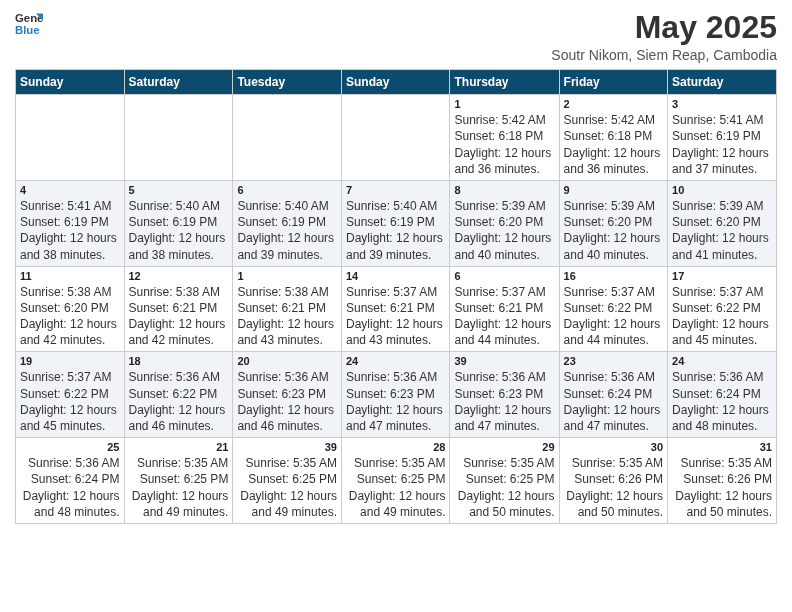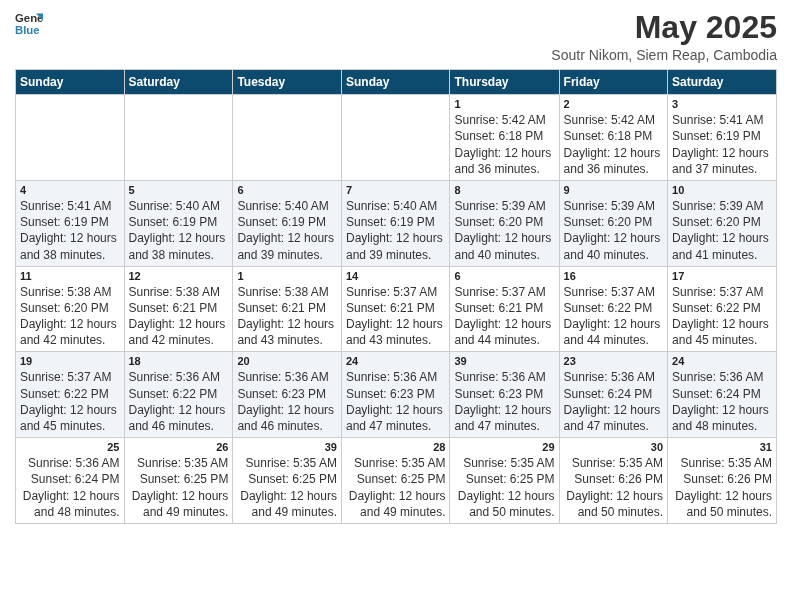--- a/index.html
+++ b/index.html
@@ -313,21 +313,21 @@
         </tr>
         <tr class="row-5">
           <td>
             <div class="day-number">25</div>
             <div class="cell-info" style="white-space: pre-line;">Sunrise: 5:36 AM
 Sunset: 6:24 PM
 Daylight: 12 hours
 and 48 minutes.</div>
           </td>
           <td>
-            <div class="day-number">26</div>
+            <div class="day-number">21</div>
             <div class="cell-info" style="white-space: pre-line;">Sunrise: 5:35 AM
 Sunset: 6:25 PM
 Daylight: 12 hours
 and 49 minutes.</div>
           </td>
           <td>
             <div class="day-number">39</div>
             <div class="cell-info" style="white-space: pre-line;">Sunrise: 5:35 AM
 Sunset: 6:25 PM
 Daylight: 12 hours

